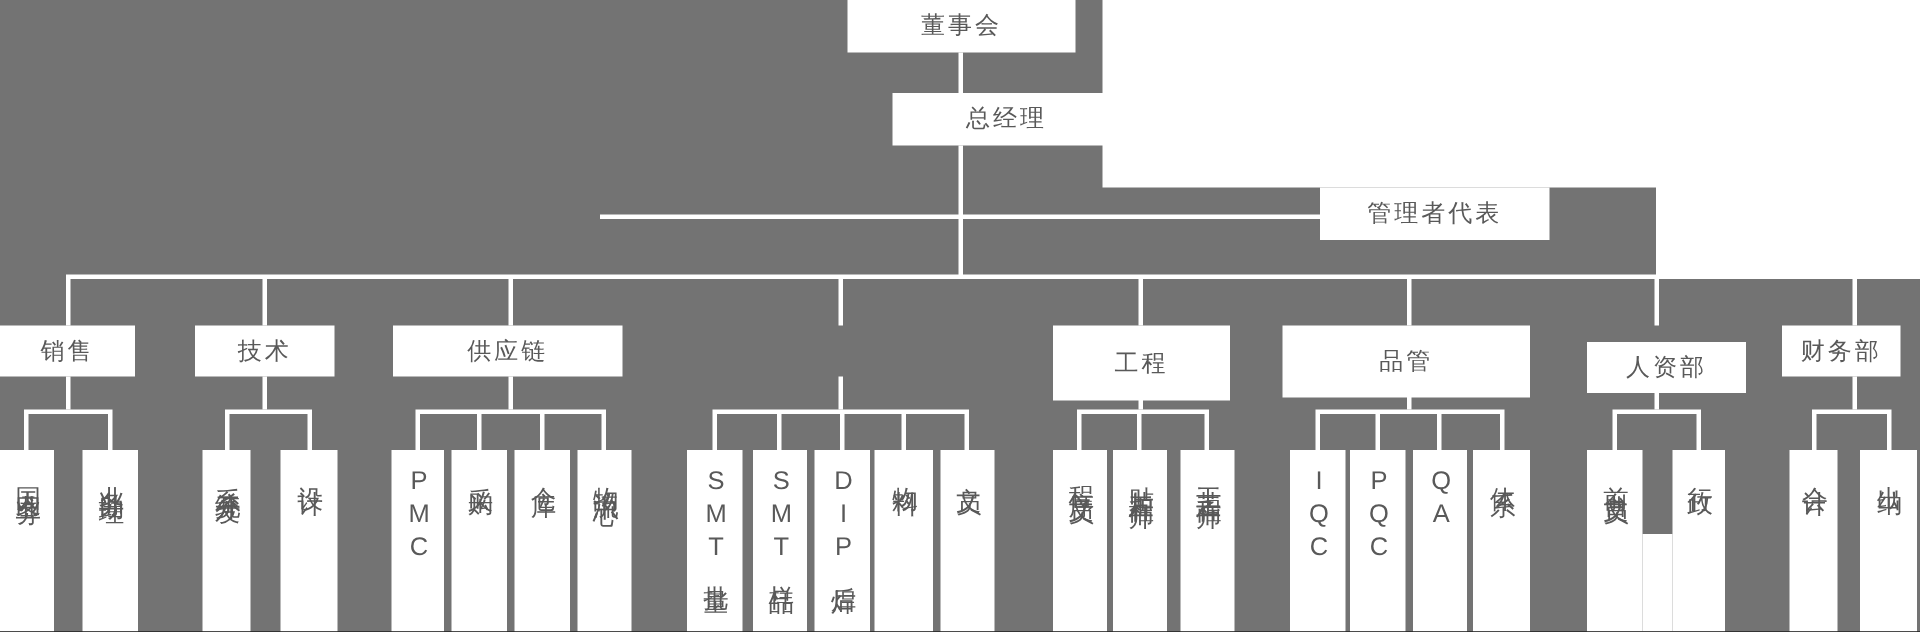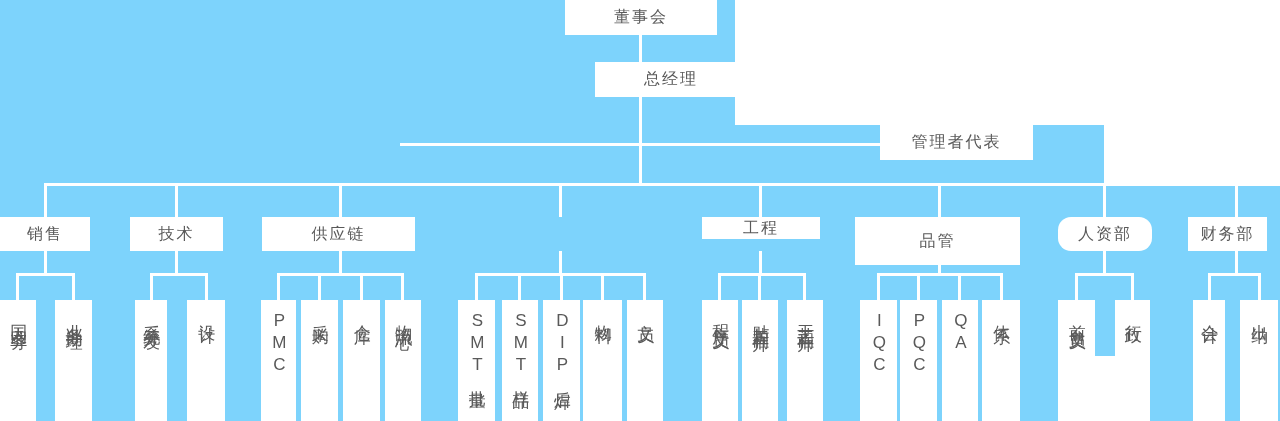--- a/index.html
+++ b/index.html
@@ -1,20 +1,20 @@
 <!DOCTYPE html>
 <html><head>
 <meta charset="utf-8">
 <style>
   html,body{margin:0;padding:0;background:#000;}
   #stage{
     position:relative;
     width:1280px;
     height:421px;
-    background:#7dd3fc;
+    background:#737373;
     overflow:hidden;
     font-family:"Liberation Sans","DejaVu Sans",sans-serif;
   }
   .patch{position:absolute;background:#fff;}
   .line{position:absolute;background:#fff;}
   .box{
     position:absolute;background:#fff;color:#595959;
     display:flex;align-items:center;justify-content:center;
     font-size:16px;letter-spacing:2px;
   }
@@ -109,27 +109,27 @@
 
   <div class="box" style="left:0;top:217px;width:90px;height:34px;">
       <span>销售</span>
     </div>
   <div class="box" style="left:130px;top:217px;width:93px;height:34px;">
       <span>技术</span>
     </div>
   <div class="box" style="left:262px;top:217px;width:153px;height:34px;">
       <span>供应链</span>
     </div>
-  <div class="box" style="left:702px;top:217px;width:118px;height:22px;">
+  <div class="box" style="left:702px;top:217px;width:118px;height:50px;">
       <span>工程</span>
     </div>
   <div class="box" style="left:855px;top:217px;width:165px;height:48px;">
       <span>品管</span>
     </div>
-  <div class="box" style="left:1058px;top:217px;width:94px;height:34px;border-radius:13px;">
+  <div class="box" style="left:1058px;top:228px;width:106px;height:34px;">
       <span>人资部</span>
     </div>
   <div class="box" style="left:1188px;top:217px;width:79px;height:34px;text-align:center;">
       <span>财务部</span>
     </div>
 
   <div class="vbox" style="left:0;top:300px;width:36px;height:121px;">
       <span>国内业务</span>
     </div>
   <div class="vbox" style="left:55px;top:300px;width:37px;height:121px;">

